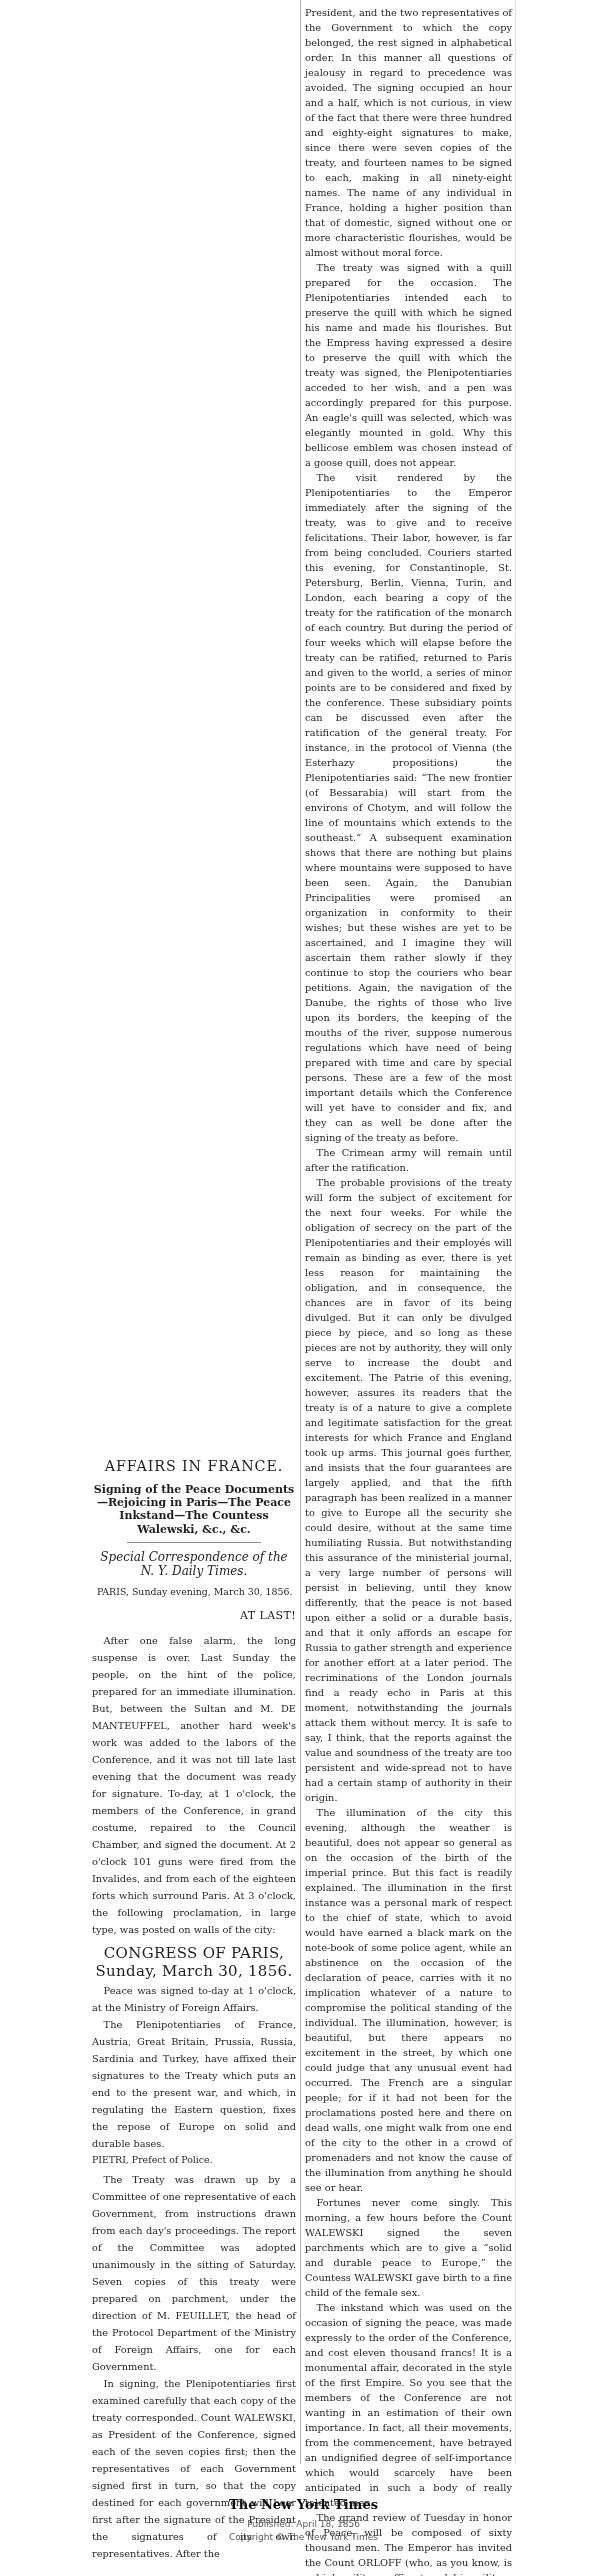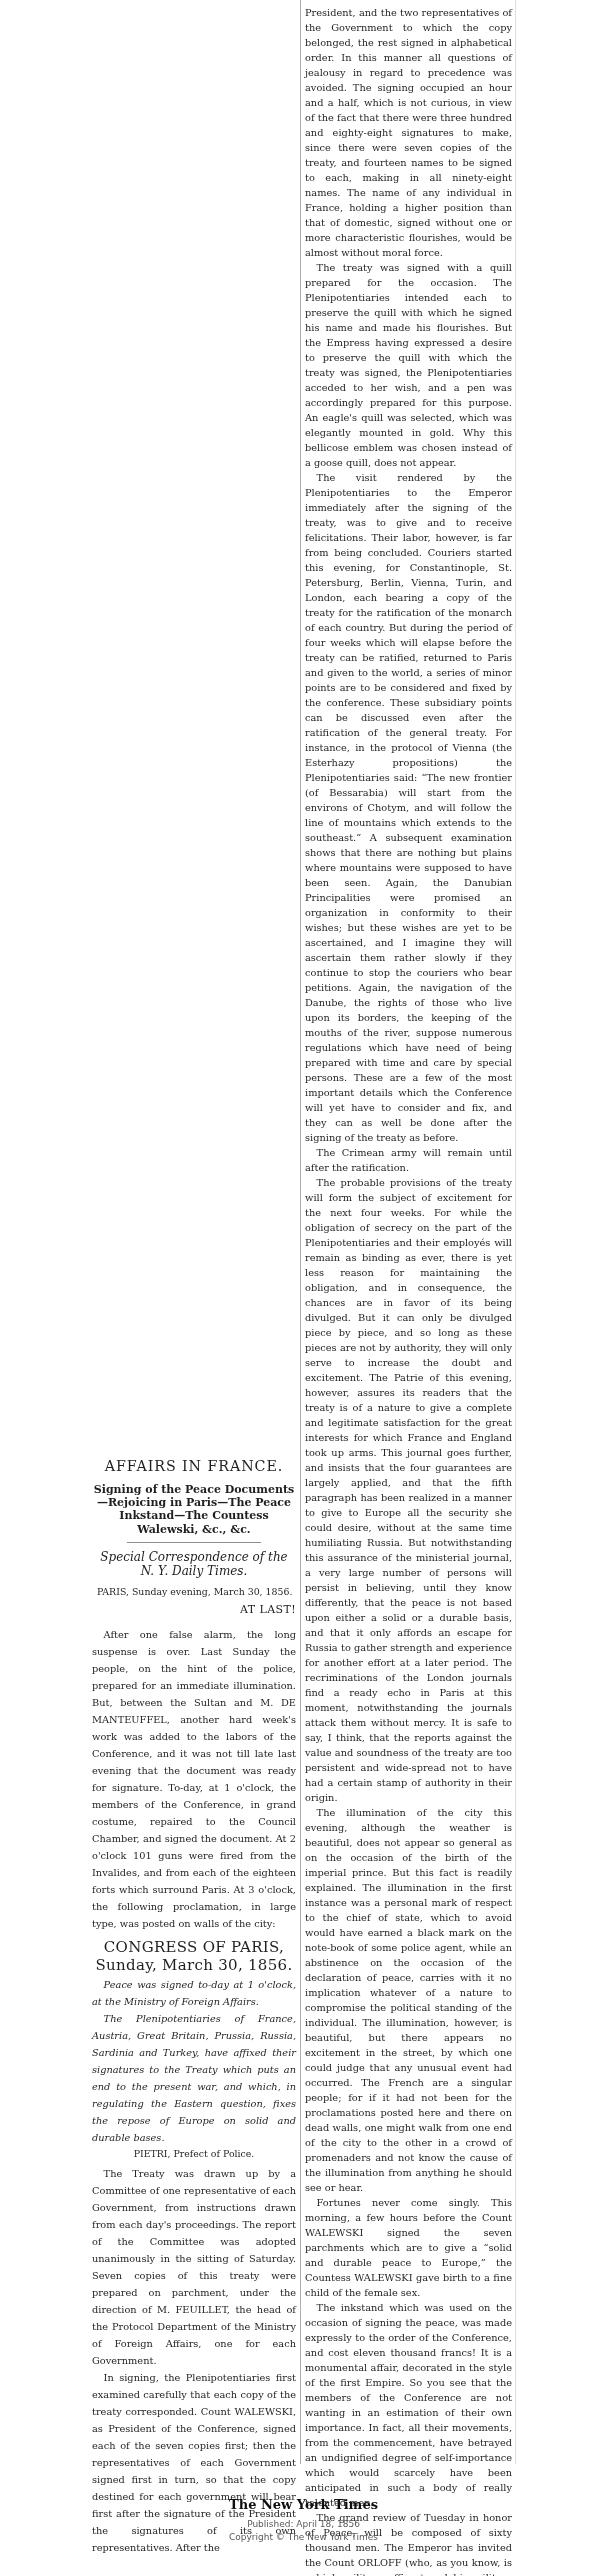--- a/index.html
+++ b/index.html
@@ -17,26 +17,26 @@
   .right-col { position:absolute; left:305px; top:4.5px;   width:207px; }
 
   .body-par { font-size:9.8px; line-height:15px; text-align:justify; text-indent:11.6px; }
   .left-col .body-par { line-height:17px; }
   .noindent { text-indent:0; }
 
   .headline { font-size:14.3px; font-weight:normal; text-align:center; letter-spacing:0.9px; margin:3.6px 0 9px; }
   .subhead  { font-size:11px; font-weight:bold; text-align:center; line-height:13.4px; margin-bottom:3.6px; }
   .head-rule { width:134px; height:0; border-top:0.9px solid #8d8d8d; margin:6.2px auto; }
   .correspondence { font-size:12px; font-style:italic; text-align:center; margin-bottom:8px; }
-  .dateline { font-size:9.4px; text-align:right; padding-right:3.6px; margin-bottom:6px; }
+  .dateline { font-size:9.4px; text-align:right; padding-right:3.6px; margin-bottom:12px; }
   .at-last  { font-size:11px; text-indent:37px; letter-spacing:0.4px; margin-bottom:10px;text-align:right; }
 
   .proc-heading { font-size:15px; text-align:center; letter-spacing:0.3px; margin:6.2px 0 1.8px; }
-  .proc-par { font-size:9.8px; line-height:17px; font-style:italic; text-align:justify; text-indent:11.6px; }
-  .proc-signature { font-size:9.4px; text-align:center; margin:2.7px 0 6.2px; }
+  .proc-par { font-size:9.8px; line-height:17px; text-align:justify; text-indent:11.6px; }
+  .proc-signature { font-size:9.4px; margin:2.7px 0 6.2px; }
 
   .footer { position:absolute; left:0; top:2497px; width:607px; text-align:center; }
   .masthead { font-size:13px; font-weight:bold; color:#101010; margin-bottom:6.2px;
               font-family:"DejaVu Serif","Liberation Serif",serif; }
   .footer-meta { font-size:9px; color:#5a5a5a; line-height:12.5px;
                  font-family:"DejaVu Sans","Liberation Sans",sans-serif; }
 </style>
 </head>
 <body>
 

